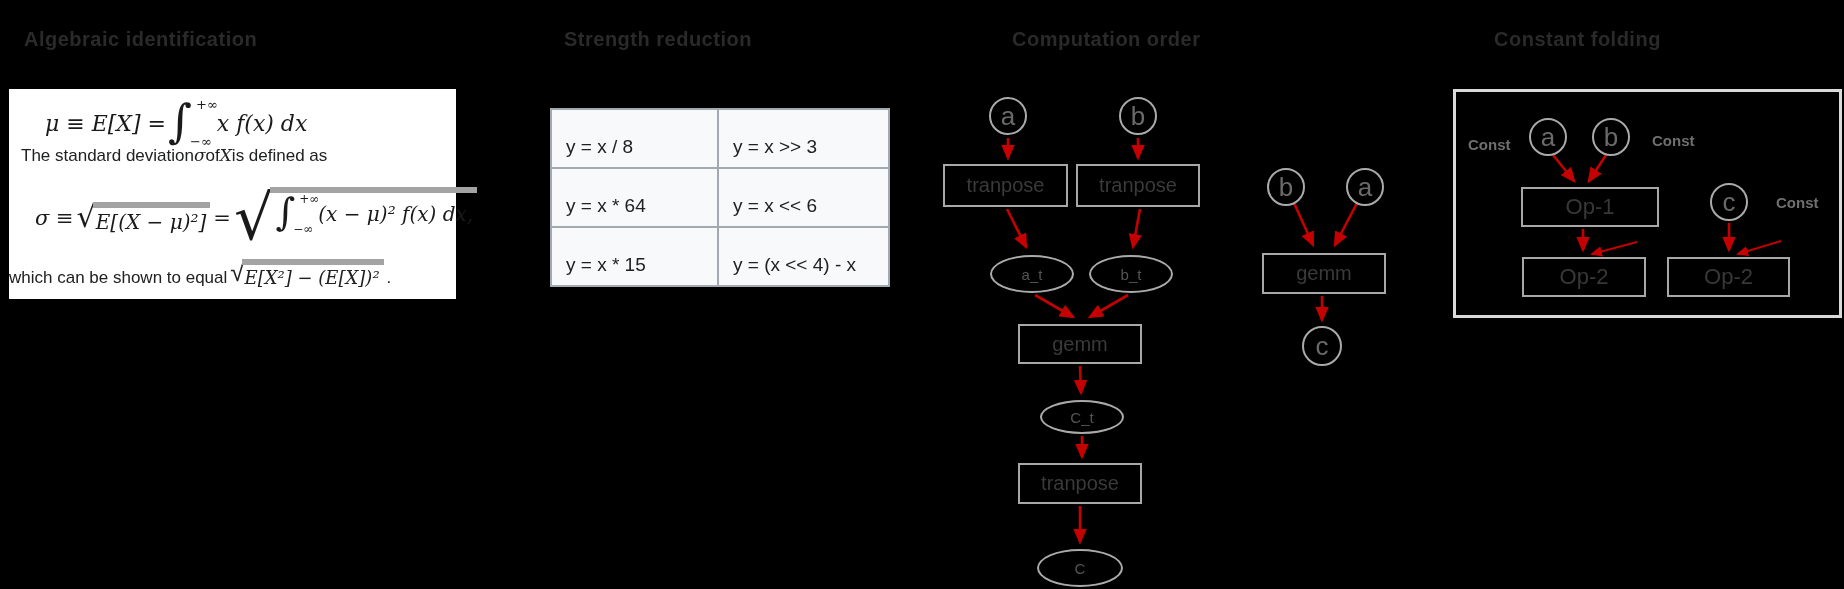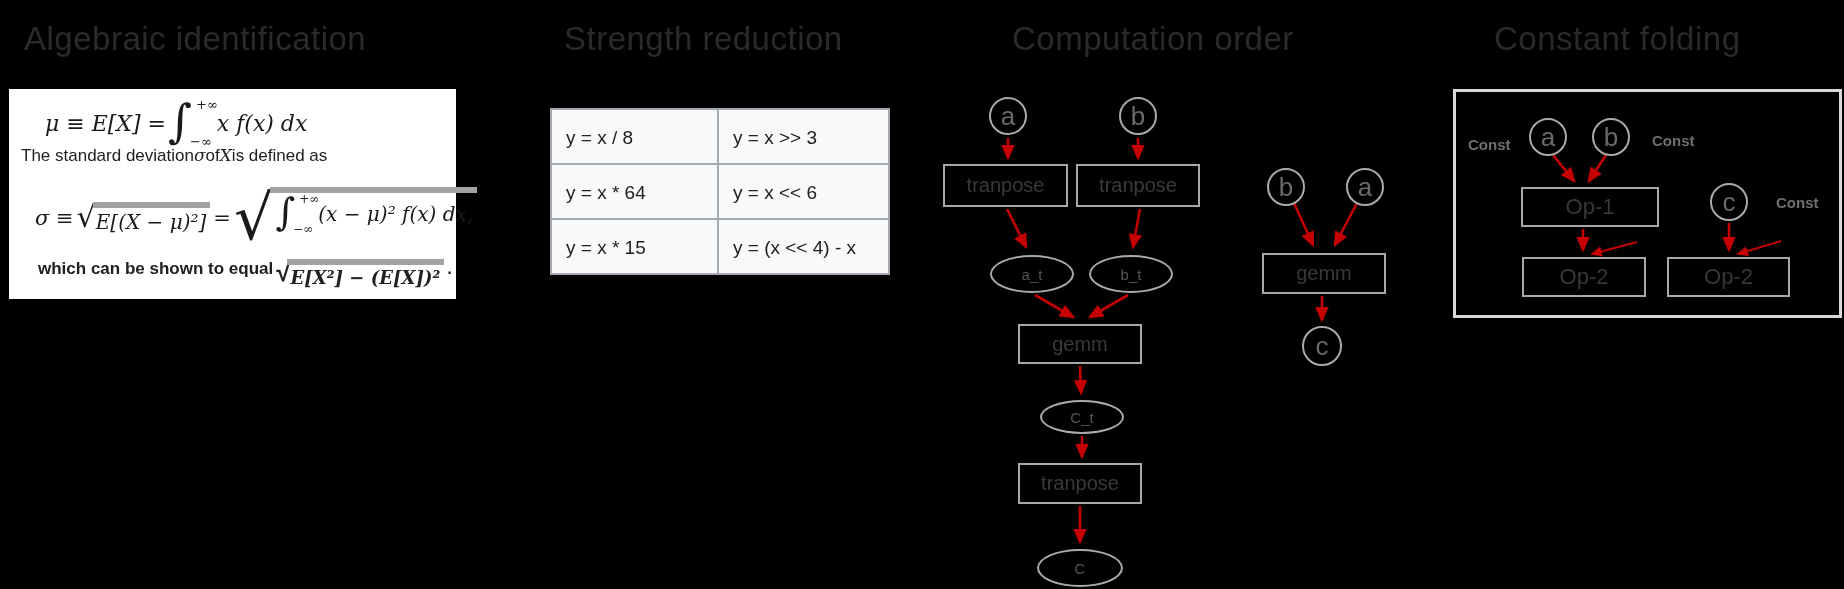--- a/index.html
+++ b/index.html
@@ -2,38 +2,38 @@
 <html><head>
 <meta charset="utf-8">
 <style>
   html,body{margin:0;padding:0;background:#000;}
   .slide{
     position:relative;width:1844px;height:589px;background:#000;overflow:hidden;
     font-family:"Liberation Sans",sans-serif;
   }
   
   .sec-title{
-    position:absolute;top:20px;font-size:33px;font-weight:400;color:#2a2a2a;
+    position:absolute;top:28px;font-size:20px;font-weight:700;color:#2a2a2a;
     letter-spacing:.5px;white-space:nowrap;
   }
   .t-alg{left:24px;} .t-str{left:564px;} .t-comp{left:1012px;} .t-fold{left:1494px;}
 
   
   .math-box{
     position:absolute;left:9px;top:89px;width:447px;height:210px;background:#ffffff;
     color:#1a1a1a;box-sizing:border-box;
   }
   .mline{position:absolute;display:flex;align-items:center;white-space:nowrap;
          font-family:"DejaVu Serif",serif;font-style:italic;}
   .f1{left:36px;top:4px;height:60px;font-size:22px;}
   .f2{left:26px;top:98px;height:62px;font-size:21px;}
   .sent{position:absolute;font-family:"Liberation Sans",sans-serif;font-style:normal;
         font-size:17px;color:#202122;white-space:nowrap;display:flex;align-items:baseline;}
   .sent1{left:12px;top:56px;}
-  .sent2{left:29px;top:170px;align-items:flex-start;font-weight:bold;}
+  .sent2{left:0;top:170px;align-items:flex-end;}
   .it{font-family:"DejaVu Serif",serif;font-style:italic;}
   .int-wrap{display:inline-flex;align-items:center;font-style:normal;margin:0 2px;}
   .int{font-size:46px;line-height:1;transform:translateY(-2px);}
   .f2 .int{font-size:38px;}
   .lims{display:inline-flex;flex-direction:column;justify-content:space-between;
         height:50px;font-size:13px;font-style:normal;line-height:1;margin-left:1px;}
   .f2 .lims{height:42px;font-size:12px;}
   .lim.up{transform:translateX(3px);} .lim.lo{transform:translateX(-3px);}
   .sqrt{display:inline-flex;align-items:flex-start;margin:0 3px;}
   .rad{font-style:normal;line-height:1;margin-right:-3px;}
@@ -45,21 +45,21 @@
   .sqrt-big .bar{font-size:20px;padding-top:0;}
   .sent2 .sqrt-sm .rad{font-size:26px;}
   .sent2 .sqrt-sm .bar{font-size:18px;font-family:"DejaVu Serif",serif;font-style:italic;}
 
   
   .sr-table{
     position:absolute;left:550px;top:108px;width:338px;height:167px;
     border-collapse:collapse;background:#f8f9fa;table-layout:fixed;
   }
   .sr-table td{
-    border:2px solid #a2a9b1;font-size:19px;color:#202122;padding:3px 0 0 14px;
+    border:2px solid #a2a9b1;font-size:19px;color:#202122;padding:16px 0 0 14px;
     height:41px;font-family:"Liberation Sans",sans-serif;
   }
   .sr-table col.c1{width:167px;} .sr-table col.c2{width:171px;}
 
   
   .node{position:absolute;box-sizing:border-box;background:#000;
         display:flex;align-items:center;justify-content:center;}
   .circ{border:2.5px solid #aaaaaa;border-radius:50%;
         font-size:26px;color:#6a6a6a;}
   .ell{border:2.5px solid #aaaaaa;border-radius:50%;

